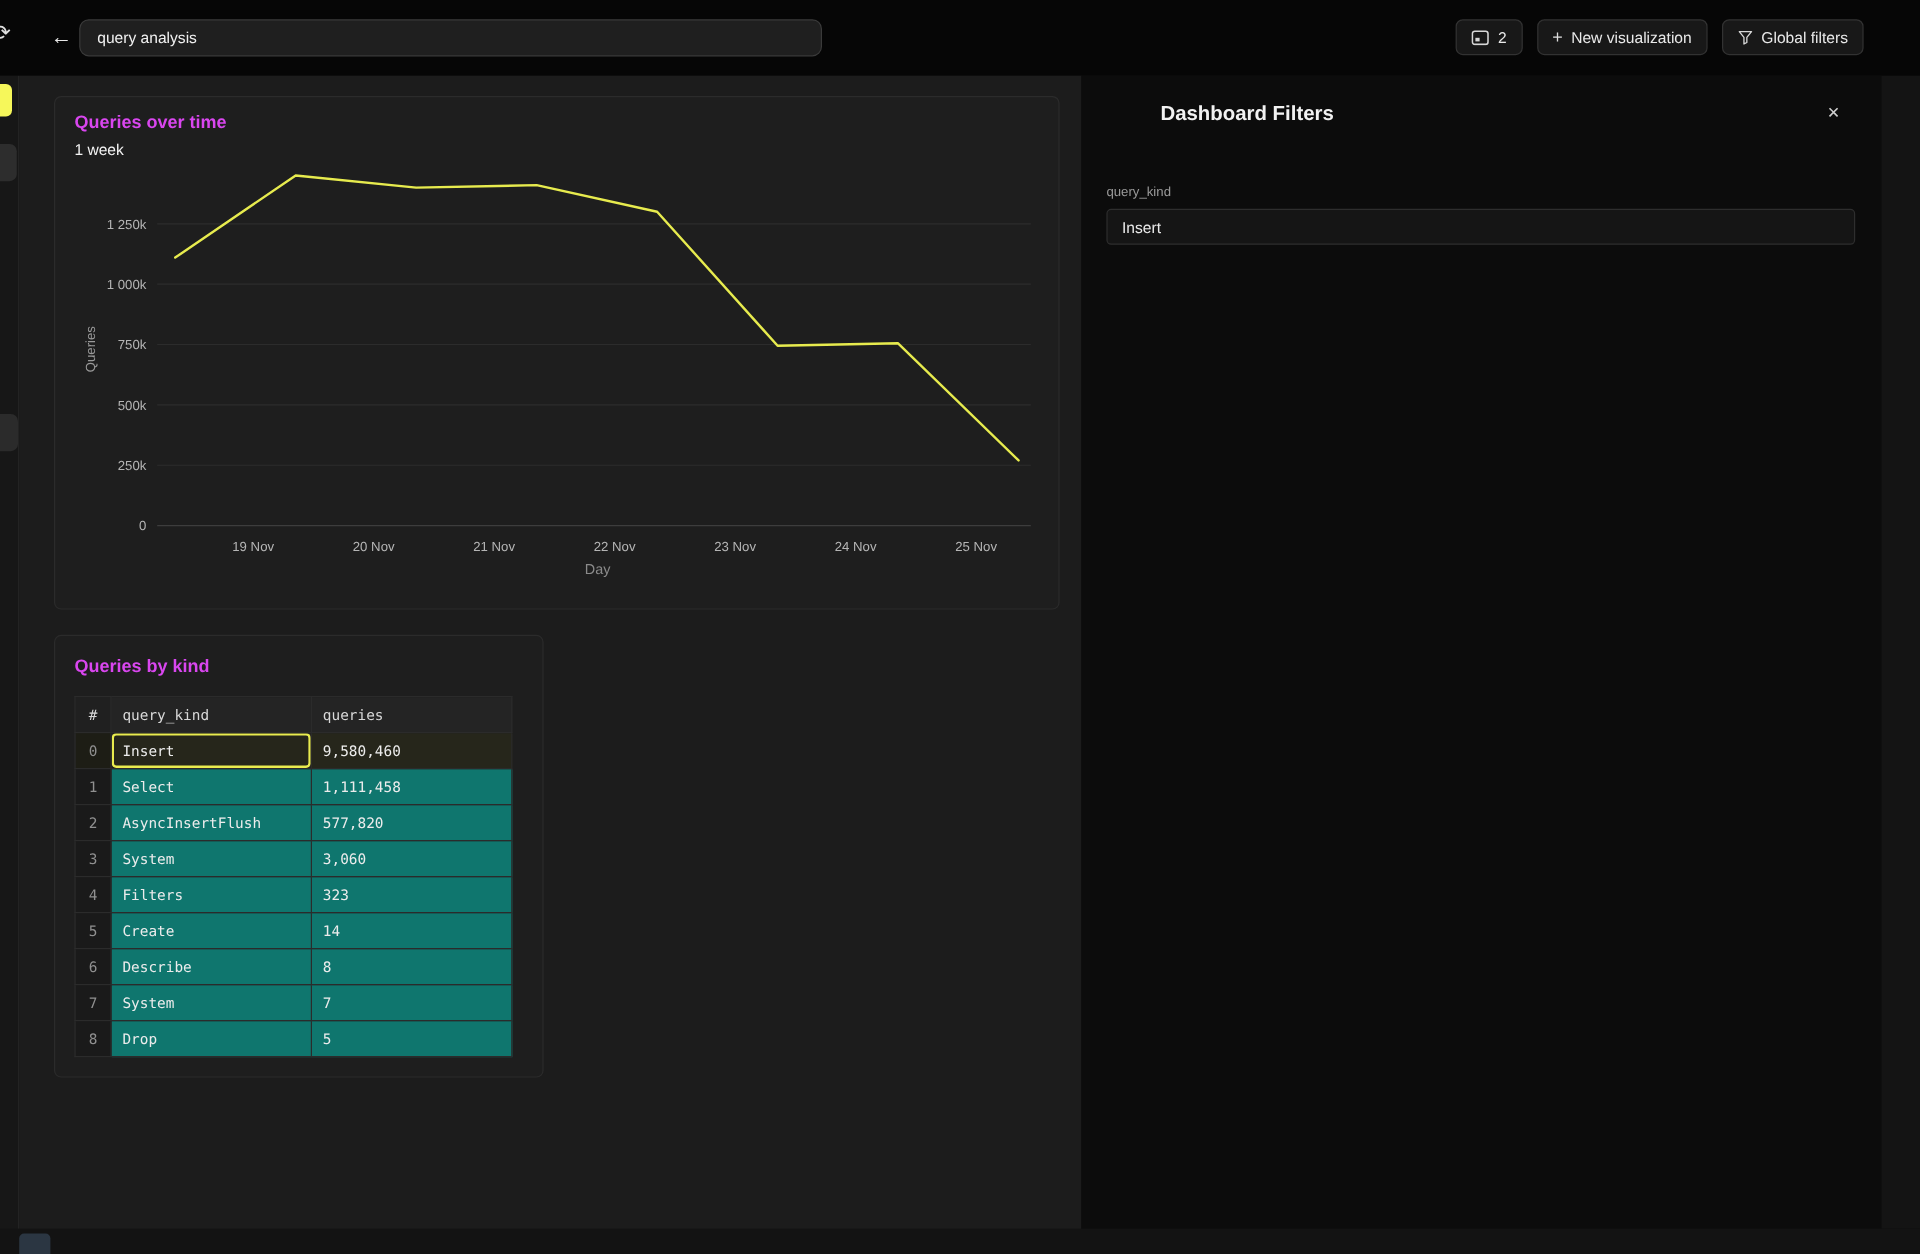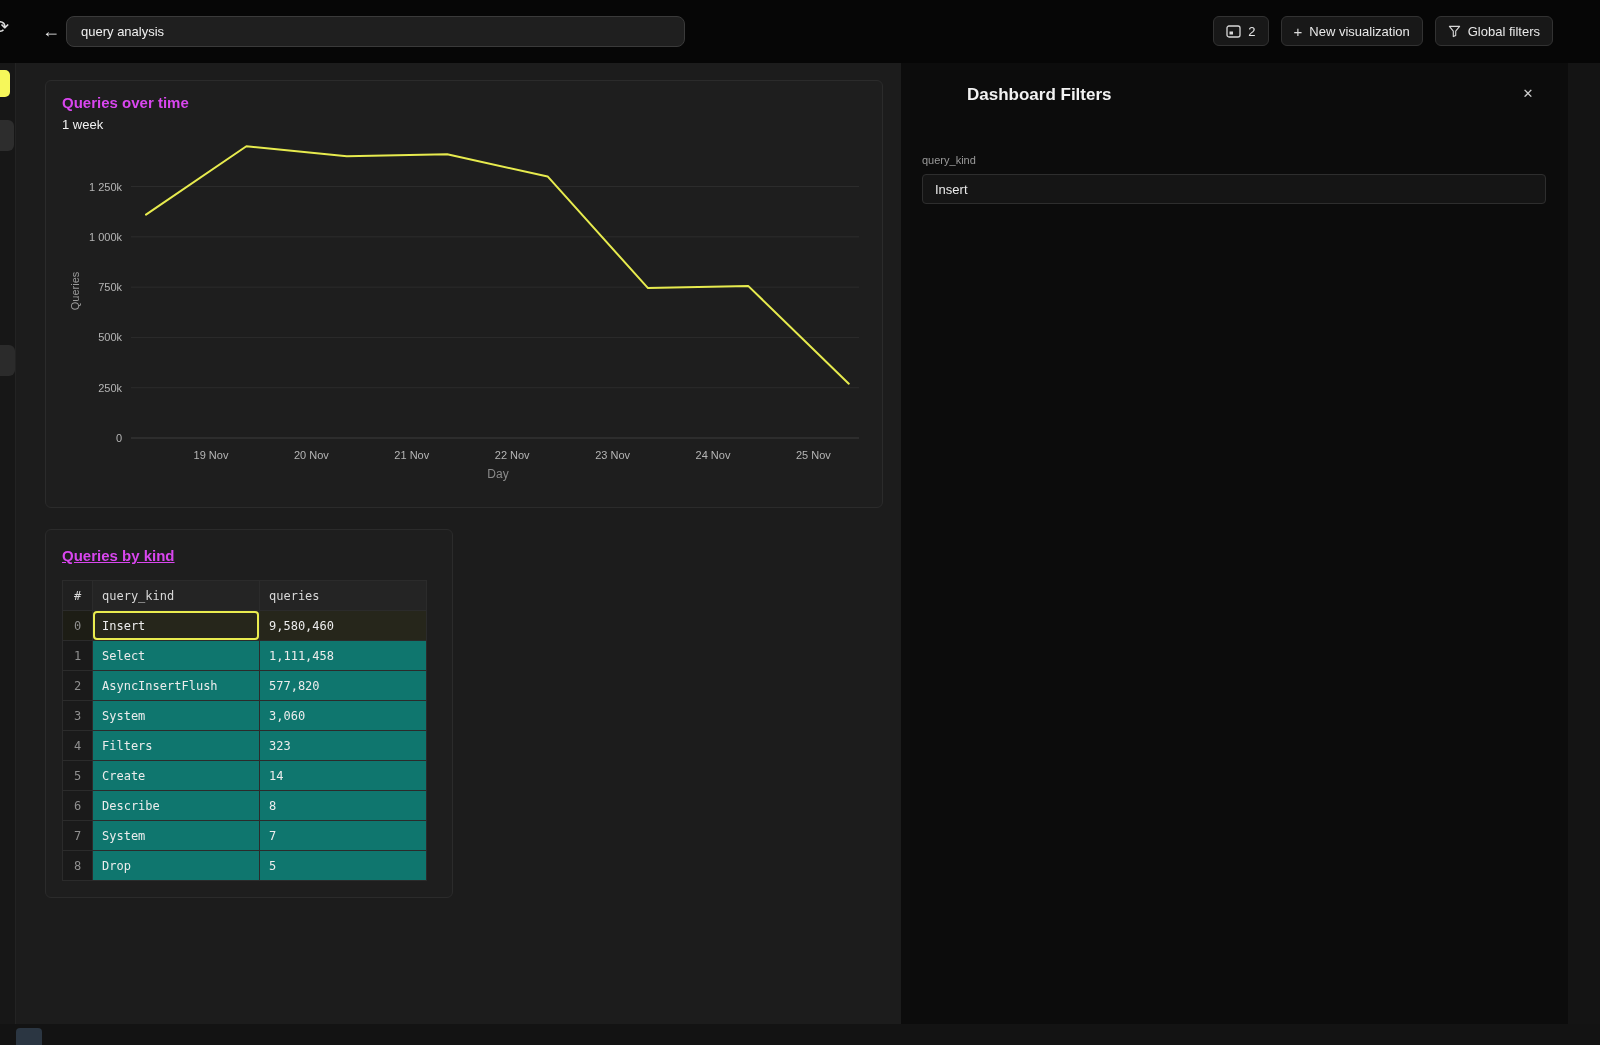--- a/index.html
+++ b/index.html
@@ -27,21 +27,21 @@
   .content { position:absolute; left:16px; top:63px; width:885px; height:961px; background:#1c1c1c; }
 
   .panel { position:absolute; background:#1e1e1e; border:1px solid #2b2b2b; border-radius:6px; }
   .chart-panel { left:29px; top:17px; width:838px; height:428px; }
   .panel-title { position:absolute; left:16px; top:13px; font-size:15px; font-weight:700; color:#d946ef; }
   .panel-subtitle { position:absolute; left:16px; top:36px; font-size:13px; font-weight:400; color:#f2f2f2; }
   .chart-svg { position:absolute; left:0; top:0; width:836px; height:426px; }
   .chart-svg text { font-family:"Liberation Sans",sans-serif; }
 
   .table-panel { left:29px; top:466px; width:408px; height:369px; }
-  .table-panel .panel-title { top:17px;text-decoration:underline; }
+  .table-panel .panel-title { top:17px; }
   .qtable { position:absolute; left:16px; top:50px; border-collapse:collapse; font-family:"DejaVu Sans Mono",monospace; font-size:12px; }
   .qtable th, .qtable td { border:1px solid #2b2b2b; height:30px; padding:0 9px; text-align:left; font-weight:normal; }
   .qtable th { background:#242424; color:#d8d8d8; }
   .qtable td { background:#0f766e; color:#ececec; }
   .qtable .th-idx, .qtable .col-idx { width:30px; min-width:30px; text-align:center; padding:0 4px; }
   .qtable .col-idx { background:#1a1a1a; color:#909090; }
   .qtable .th-idx { background:#202020; }
   .qtable .th-kind, .qtable .col-kind { width:167px; min-width:167px; }
   .qtable .th-q, .qtable .col-q { width:167px; min-width:167px; }
   .qtable tr.row-selected td { background:#26261b; }

